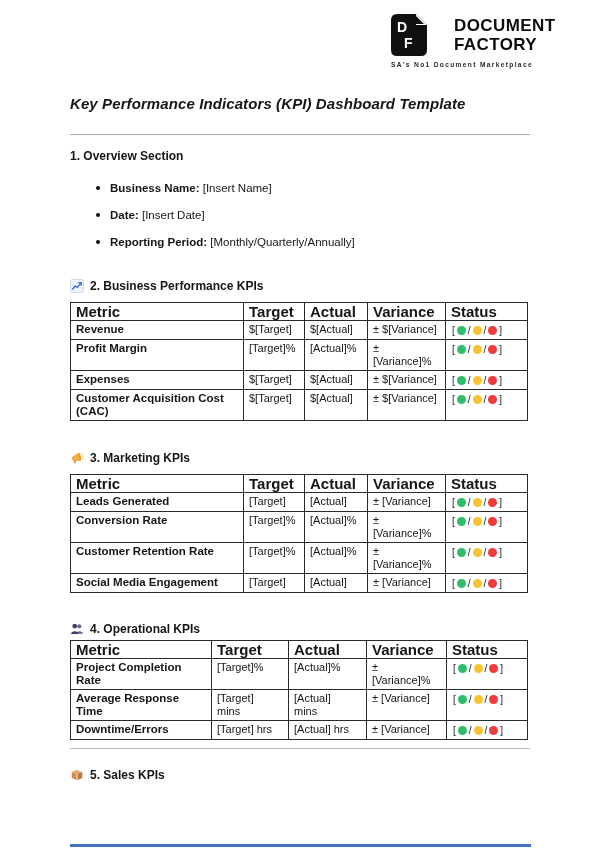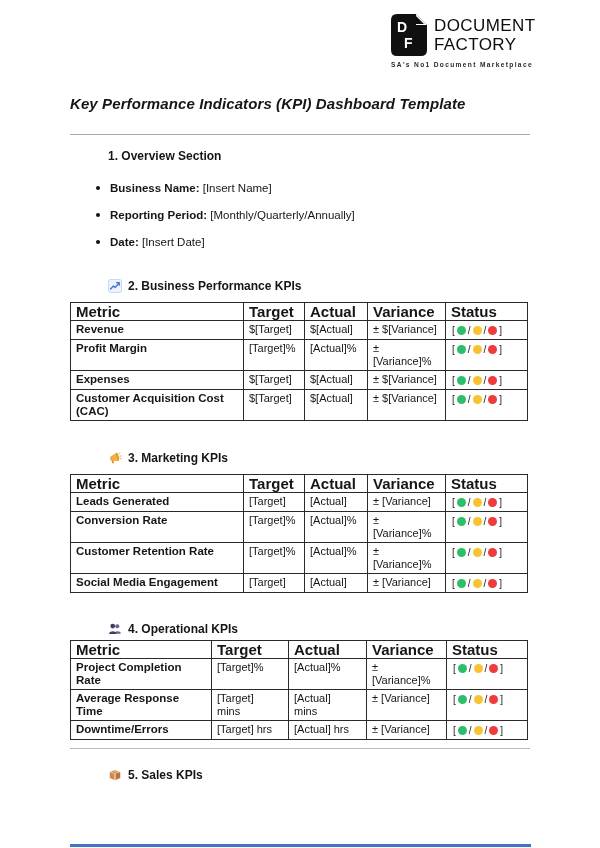--- a/index.html
+++ b/index.html
@@ -4,28 +4,28 @@
 <style>
   html,body{margin:0;padding:0;background:#ffffff;}
   .page{
     position:relative;width:600px;height:848px;margin:0 auto;background:#fff;
     font-family:"Liberation Sans","DejaVu Sans",sans-serif;color:#161616;overflow:hidden;
   }
   
   .logo{position:absolute;top:14px;left:391px;width:142px;}
   .logo-top{display:flex;align-items:center;gap:7px;}
   .logo-icon svg{display:block;}
-  .logo-name{font-weight:400;font-size:17px;line-height:19px;letter-spacing:.4px;color:#0d0d0d;}
+  .logo-name{font-weight:700;font-size:17px;line-height:19px;letter-spacing:.4px;color:#0d0d0d;margin-left:20px;}
   .tagline{margin-top:5px;text-align:center;font-size:6.6px;font-weight:700;letter-spacing:1.35px;color:#2b2b2b;white-space:nowrap;}
   
   .content{padding:95px 70px 0 70px;}
   .title{font-size:15px;font-weight:700;margin:0;letter-spacing:.1px;font-style:italic;}
   hr.rule{border:none;border-top:1px solid #a9a9a9;margin:22px 0 0 0;}
   hr.rule2{border:none;border-top:1px solid #b9b9b9;margin:8px 0 0 0;}
-  .sec-head{display:flex;align-items:center;gap:6px;font-size:12px;font-weight:700;margin-left:38px;}
+  .sec-head{display:flex;align-items:center;gap:6px;font-size:12px;font-weight:700;}
   .sec-head.first{margin-top:14px;}
   .sec-head .sec-icon{display:inline-flex;width:14px;height:14px;}
   .mt30{margin-top:30px;}
   .mt29{margin-top:29px;}
   .mt19{margin-top:19px;}
   
   .bullets{margin-top:18px;}
   .bullet-item{position:relative;padding-left:40px;font-size:11.5px;line-height:14px;margin-bottom:13px;}
   .bullet-item .dot{position:absolute;left:26px;top:5px;width:4px;height:4px;border-radius:50%;background:#111;}
   .bullet-item .bl{font-weight:700;text-align:center;}
@@ -74,24 +74,24 @@
     <hr class="rule">
 
     <div class="sec-head first">
       <span>1. Overview Section</span>
     </div>
     <div class="bullets">
       <div class="bullet-item">
         <span class="dot"></span><span class="bl">Business Name:</span> <span>[Insert Name]</span>
       </div>
       <div class="bullet-item">
+        <span class="dot"></span><span class="bl">Date:</span> <span>[Insert Date]</span>
+      </div>
+      <div class="bullet-item">
         <span class="dot"></span><span class="bl">Reporting Period:</span> <span>[Monthly/Quarterly/Annually]</span>
-      </div>
-      <div class="bullet-item">
-        <span class="dot"></span><span class="bl">Date:</span> <span>[Insert Date]</span>
       </div>
     </div>
 
     <div class="sec-head mt30">
       <span class="sec-icon">
         <svg width="14" height="14" viewBox="0 0 16 16">
           <rect x="0.5" y="0.5" width="15" height="15" rx="2.5" fill="#eef3fb" stroke="#c3d2e8"></rect>
           <polyline points="3,11.5 6.2,8 8.3,9.6 12.6,4.6" fill="none" stroke="#3f6fd8" stroke-width="1.6" stroke-linecap="round" stroke-linejoin="round"></polyline>
           <polyline points="9.8,4.2 12.8,4.2 12.8,7.2" fill="none" stroke="#3f6fd8" stroke-width="1.4" stroke-linecap="round" stroke-linejoin="round"></polyline>
         </svg>

